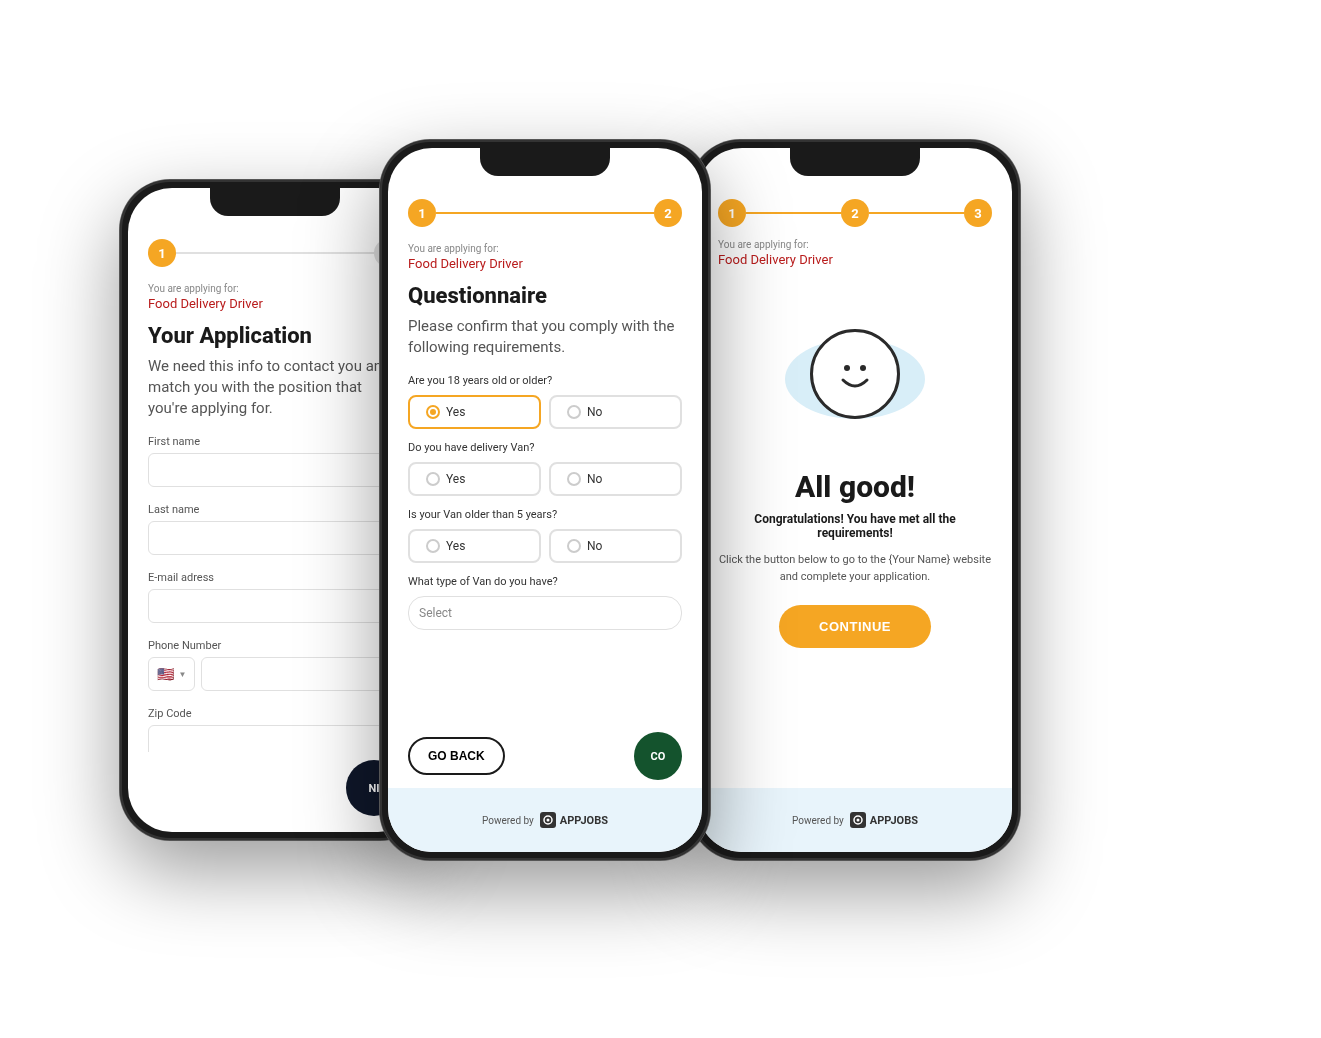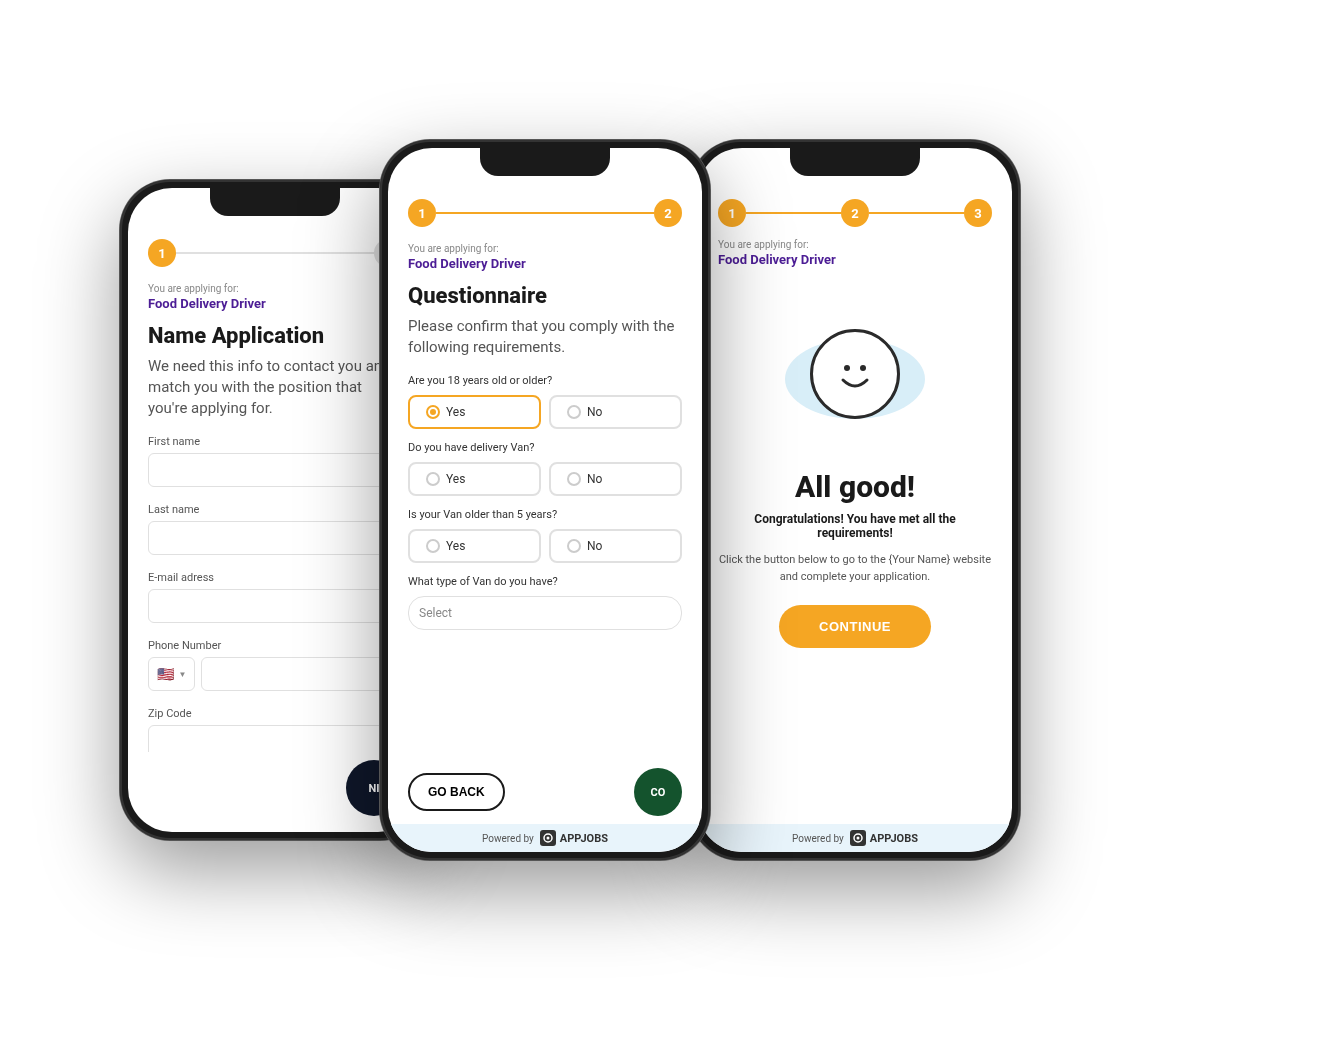--- a/index.html
+++ b/index.html
@@ -138,22 +138,22 @@
     }
 
     .applying-label {
       font-size: 10px;
       color: #888;
       margin-bottom: 2px;
     }
 
     .job-title {
       font-size: 13px;
-      font-weight: 700;
-      color: #4c1d95;
+      font-weight: 400;
+      color: #b91c1c;
       margin-bottom: 12px;
     }
 
     .page-title {
       font-size: 22px;
       font-weight: 800;
       color: #1a1a1a;
       margin-bottom: 8px;
     }
 
@@ -295,21 +295,21 @@
       padding: 0 10px;
       font-size: 12px;
       color: #888;
       display: flex;
       align-items: center;
     }
 
     
     .powered-footer {
       background: #e8f4fb;
-      padding: 6px 20px;
+      padding: 24px 20px;
       display: flex;
       align-items: center;
       justify-content: center;
       gap: 6px;
       font-size: 10px;
       color: #555;
       flex-shrink: 0;
     }
 
     .appjobs-logo {
@@ -451,21 +451,21 @@
 
         <div class="progress-bar">
           <div class="step-circle">1</div>
           <div class="step-line"></div>
           <div class="step-circle inactive">2</div>
         </div>
 
         <div class="form-area">
           <div class="applying-label">You are applying for:</div>
           <div class="job-title">Food Delivery Driver</div>
-          <div class="page-title">Name Application</div>
+          <div class="page-title">Your Application</div>
           <div class="page-subtitle">We need this info to contact you and match you with the position that you're applying for.</div>
           <div class="field-label">First name</div>
           <input class="field-input" type="text" style="">
           <div class="field-label">Last name</div>
           <input class="field-input" type="text" style="">
           <div class="field-label">E-mail adress</div>
           <input class="field-input" type="email" style="">
           <div class="field-label">Phone Number</div>
           <div class="phone-field-row">
             <div class="flag-select">

